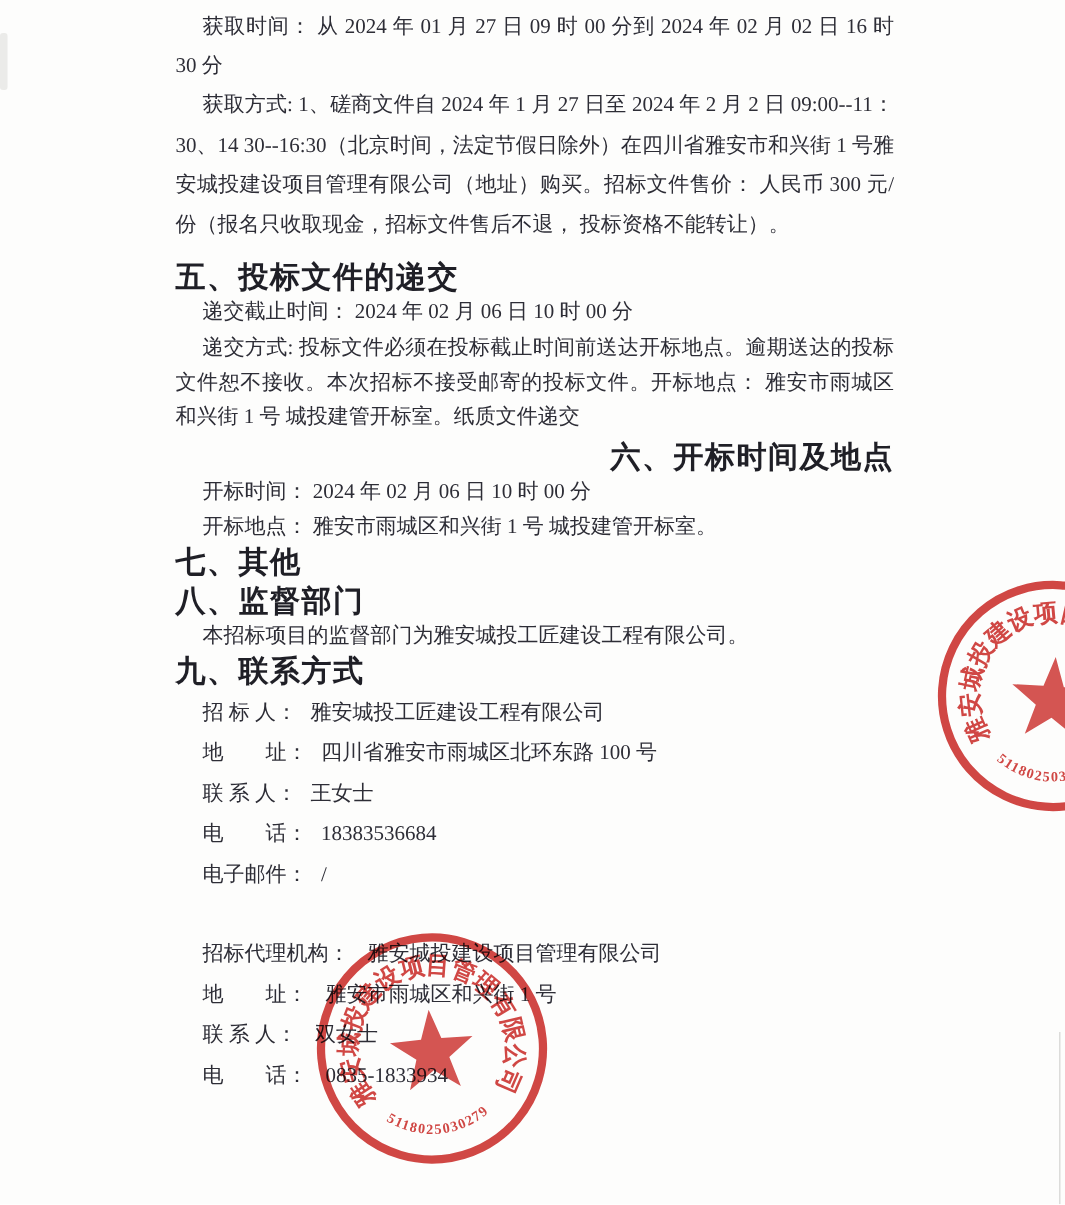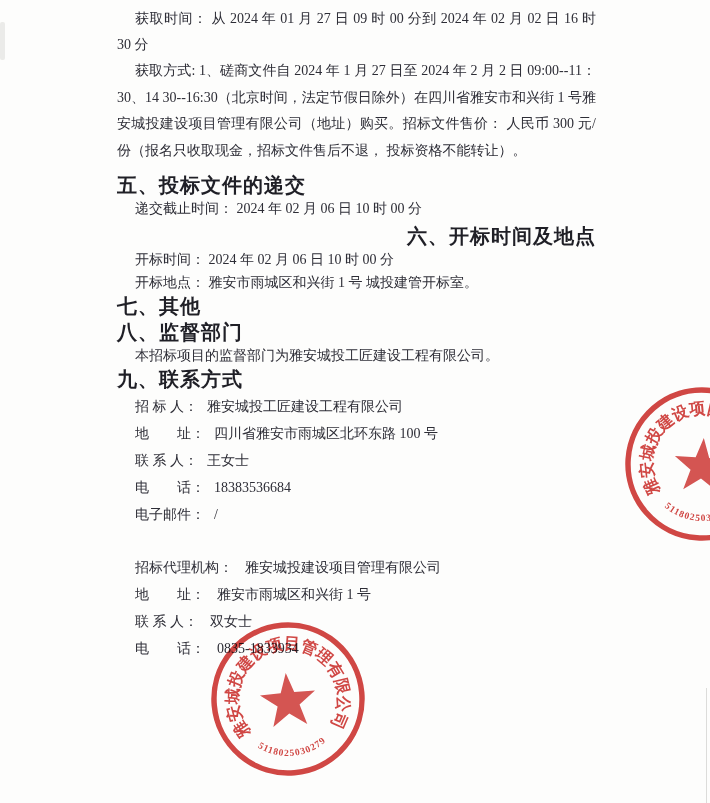--- a/index.html
+++ b/index.html
@@ -63,20 +63,21 @@
 
   <div class="smudge"></div>
 
   <div class="content">
 
     <p class="para p1">获取时间： 从 2024 年 01 月 27 日  09 时 00 分到 2024 年 02 月 02 日  16 时 30 分</p>
     <p class="para p2">获取方式: 1、磋商文件自 2024 年 1 月 27 日至 2024 年 2 月 2 日 09:00--11：30、14 30--16:30（北京时间，法定节假日除外）在四川省雅安市和兴街 1 号雅安城投建设项目管理有限公司（地址）购买。招标文件售价： 人民币 300 元/份（报名只收取现金，招标文件售后不退， 投标资格不能转让）。</p>
 
     <h2 class="mt9">五、投标文件的递交</h2>
     <p class="para pa">递交截止时间： 2024 年 02 月 06 日  10 时 00 分</p>
+    <p class="para pb">递交方式: 投标文件必须在投标截止时间前送达开标地点。逾期送达的投标文件恕不接收。本次招标不接受邮寄的投标文件。开标地点：  雅安市雨城区和兴街 1 号 城投建管开标室。纸质文件递交</p>
 
     <h2 class="mt3">六、开标时间及地点</h2>
     <p class="para pb">开标时间： 2024 年 02 月 06 日  10 时 00 分</p>
     <p class="para pb">开标地点：  雅安市雨城区和兴街 1 号  城投建管开标室。</p>
 
     <h2>七、其他</h2>
 
     <h2 class="mt2">八、监督部门</h2>
     <p class="para pb">本招标项目的监督部门为雅安城投工匠建设工程有限公司。</p>
 

